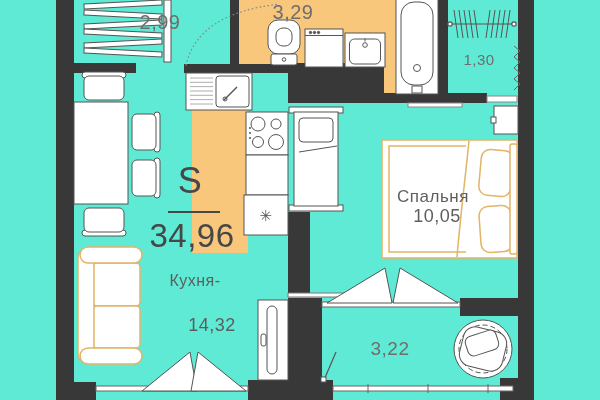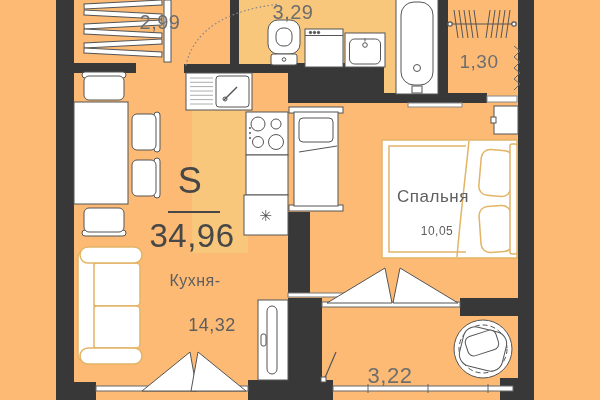--- a/index.html
+++ b/index.html
@@ -1,16 +1,16 @@
 <!DOCTYPE html>
 <html><head>
 <meta charset="utf-8">
 <style>
   html,body{margin:0;padding:0;background:#fff;}
-  #plan{position:relative;width:600px;height:400px;background:#fdba74;overflow:hidden;
+  #plan{position:relative;width:600px;height:400px;background:#5eead4;overflow:hidden;
         font-family:"Liberation Sans",sans-serif;}
   #plan svg{position:absolute;left:0;top:0;}
   .lbl{position:absolute;transform:translateX(-50%);white-space:nowrap;
        font-family:"Liberation Sans",sans-serif;color:#6e6e6e;letter-spacing:.5px;}
   .lbl-area{font-size:20px;}
   .lbl-room{font-size:17px;color:#5e5e5e;}
   .total-s{font-size:36px;color:#474747;}
   .total-v{font-size:33px;color:#474747;}
   .total-line{position:absolute;height:2px;background:#474747;}
   .snow{font-size:15px;color:#555;}
@@ -190,28 +190,28 @@
     <path d="M327,303 L385,268 Q389,288 392,303 Z" fill="#fff" stroke="#555" stroke-width="1"></path>
     <path d="M458,303 L400,268 Q396,288 393,303 Z" fill="#fff" stroke="#555" stroke-width="1"></path>
     <line x1="324" y1="380" x2="336" y2="352" stroke="#555" stroke-width="1.2"></line>
     <rect x="321" y="377" width="5" height="5" fill="#fff" stroke="#555"></rect>
     <path d="M186,65 Q198,13 280,4" fill="none" stroke="#888" stroke-width="1.3" stroke-dasharray="0.5 3.5" stroke-linecap="round"></path>
   </g>
 </svg>
 
   <div class="lbl lbl-area" style="left:160px;top:11px;">2,99</div>
   <div class="lbl lbl-area" style="left:293px;top:1px;">3,29</div>
-  <div class="lbl lbl-area" style="left:479px;top:51px;font-size:19px;">1,30</div>
+  <div class="lbl lbl-area" style="left:479px;top:51px;font-size:15px;">1,30</div>
 
   <div class="lbl lbl-room" style="left:433px;top:187px;">Спальня</div>
-  <div class="lbl lbl-room" style="left:437px;top:206px;font-size:12px;margin-top:18px;">10,05</div>
+  <div class="lbl lbl-room" style="left:437px;top:206px;font-size:18px;">10,05</div>
 
   <div class="lbl total-s" style="left:190px;top:160px;">S</div>
   <div class="total-line" style="left:168px;top:211px;width:52px;"></div>
   <div class="lbl total-v" style="left:192px;top:217px;">34,96</div>
 
   <div class="lbl lbl-room" style="left:195px;top:272px;font-size:16px;">Кухня-</div>
   <div class="lbl lbl-room" style="left:194px;top:315px;font-size:18px;margin-left:18px;">14,32</div>
 
-  <div class="lbl lbl-area" style="left:390px;top:338px;font-size:22px;margin-top:25px;">3,22</div>
+  <div class="lbl lbl-area" style="left:390px;top:338px;font-size:19px;">3,22</div>
 
   <div class="lbl snow" style="left:266px;top:207px;">✳</div>
 </div>
 
 </body></html>

